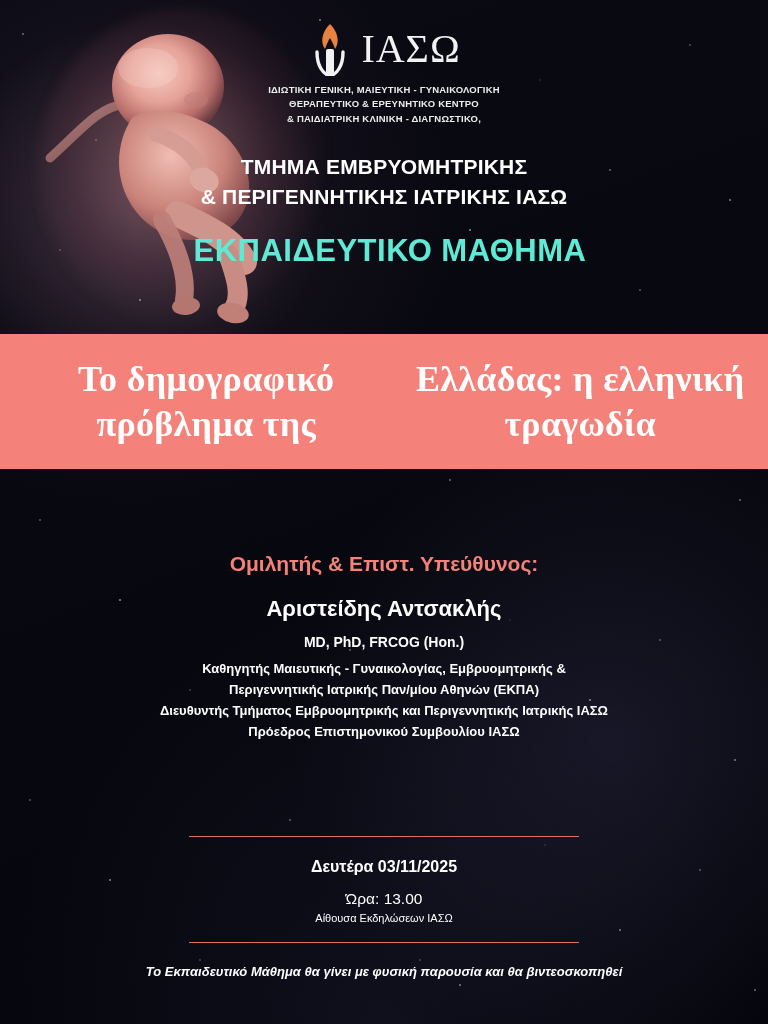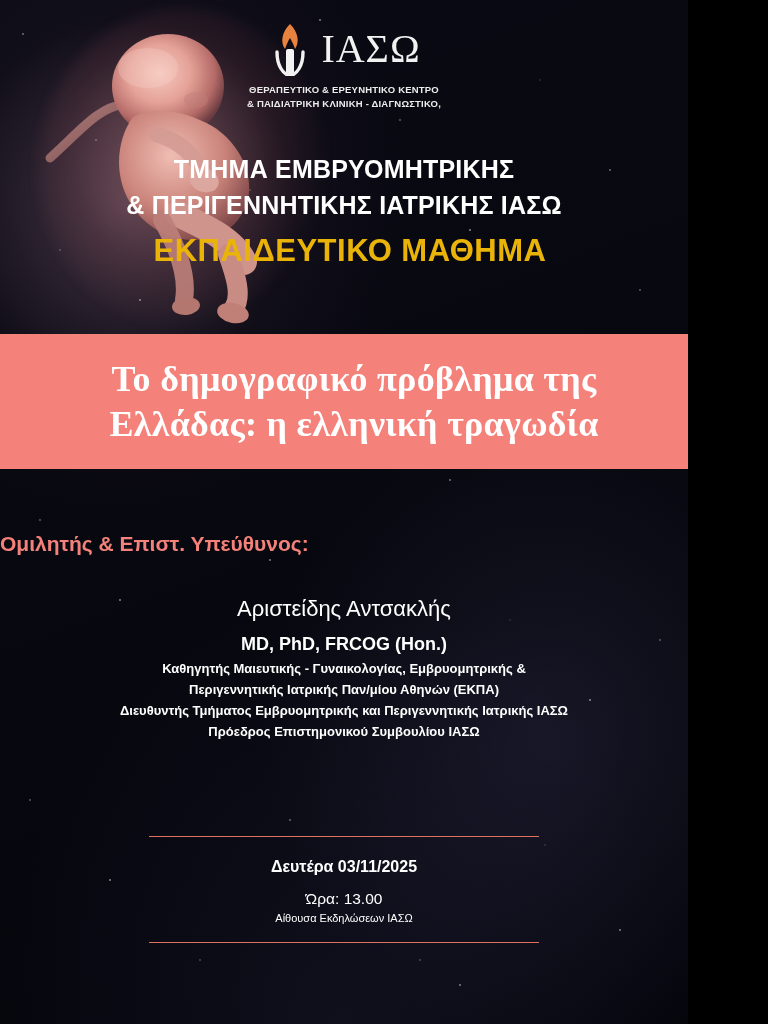--- a/index.html
+++ b/index.html
@@ -5,21 +5,21 @@
   html, body {
     margin: 0;
     padding: 0;
     background: #000;
   }
   body {
     font-family: "Liberation Sans", sans-serif;
   }
   .poster {
     position: relative;
-    width: 688px;
+    width: 768px;
     height: 1024px;
     overflow: hidden;
     background: #05060d;
   }
 
   
   .bg {
     position: absolute;
     inset: 0;
     background:
@@ -134,83 +134,85 @@
     letter-spacing: 0.2px;
   }
 
   
   .dept {
     position: absolute;
     left: 0; right: 0;
     top: 152px;
     text-align: center;
     color: #ffffff;
-    font-size: 25px;
+    font-size: 21px;
     font-weight: bold;
     line-height: 1.42;
     letter-spacing: 0.2px;
   }
   .course {
     position: absolute;
     left: 12px; right: 0;
     top: 233px;
     text-align: center;
-    color: #eab308;
+    color: #5eead4;
     font-size: 31px;
     font-weight: bold;
     letter-spacing: 0.5px;
   }
 
   
   .title-band {
     position: absolute;
     left: 0; right: 0;
     top: 334px;
     height: 135px;
     background: #f4827a;
     display: flex;
-    flex-direction: column;
+    flex-direction: row;
     align-items: center;
     justify-content: center;
     padding-left: 20px;
   }
   .title-band .t-line {
     font-family: "Liberation Serif", serif;
     color: #ffffff;
     font-size: 36px;
     font-weight: bold;
     line-height: 1.25;
     text-align: center;
     letter-spacing: 0.3px;
   }
 
   
   .speaker-label {
     position: absolute;
     left: 0; right: 0;
-    top: 532px;
+    top: 552px;
+    text-align: center;
     color: #f4827a;
     font-size: 21px;
     font-weight: bold;
   }
   .speaker-name {
     position: absolute;
     left: 0; right: 0;
     top: 596px;
     text-align: center;
     color: #ffffff;
     font-size: 22px;
+    font-weight: bold;
   }
   .speaker-degrees {
     position: absolute;
     left: 0; right: 0;
     top: 634px;
     text-align: center;
     color: #ffffff;
-    font-size: 18px;
+    font-size: 14px;
     font-weight: bold;
   }
   .speaker-roles {
     position: absolute;
     left: 0; right: 0;
     top: 658px;
     text-align: center;
     color: #ffffff;
     font-size: 13px;
     font-weight: bold;
@@ -329,20 +331,21 @@
     <div class="logo-row">
       <svg class="logo-mark" viewBox="0 0 46 54">
         <path d="M23 2 C 15 10, 13 20, 18 27 C 20 22, 21 19, 23 16 C 25 20, 27 23, 28 27 C 33 20, 31 10, 23 2 Z" fill="#e8833f"></path>
         <rect x="19" y="27" width="8" height="25" rx="2" fill="#f2f2f2"></rect>
         <path d="M10 30 C 10 44, 16 52, 23 54" stroke="#f2f2f2" stroke-width="3.4" fill="none" stroke-linecap="round"></path>
         <path d="M36 30 C 36 44, 30 52, 23 54" stroke="#f2f2f2" stroke-width="3.4" fill="none" stroke-linecap="round"></path>
       </svg>
       <div class="logo-word">ΙΑΣΩ</div>
     </div>
     <div class="logo-sub">
+      <div>ΙΔΙΩΤΙΚΗ ΓΕΝΙΚΗ, ΜΑΙΕΥΤΙΚΗ - ΓΥΝΑΙΚΟΛΟΓΙΚΗ</div>
       <div>ΘΕΡΑΠΕΥΤΙΚΟ &amp; ΕΡΕΥΝΗΤΙΚΟ ΚΕΝΤΡΟ</div>
       <div>&amp; ΠΑΙΔΙΑΤΡΙΚΗ ΚΛΙΝΙΚΗ - ΔΙΑΓΝΩΣΤΙΚΟ,</div>
     </div>
   </div>
 
   <div class="dept">
     <div>ΤΜΗΜΑ ΕΜΒΡΥΟΜΗΤΡΙΚΗΣ</div>
     <div>&amp; ΠΕΡΙΓΕΝΝΗΤΙΚΗΣ ΙΑΤΡΙΚΗΣ ΙΑΣΩ</div>
   </div>
 
@@ -363,14 +366,15 @@
     <div>Πρόεδρος Επιστημονικού Συμβουλίου ΙΑΣΩ</div>
   </div>
 
   <div class="watermark"></div>
 
   <div class="rule rule-top"></div>
   <div class="date">Δευτέρα 03/11/2025</div>
   <div class="time">Ώρα: 13.00</div>
   <div class="venue">Αίθουσα Εκδηλώσεων ΙΑΣΩ</div>
   <div class="rule rule-bottom"></div>
+  <div class="footnote">Το Εκπαιδευτικό Μάθημα θα γίνει με φυσική παρουσία και θα βιντεοσκοπηθεί</div>
 
 </div>
 
 </body></html>

